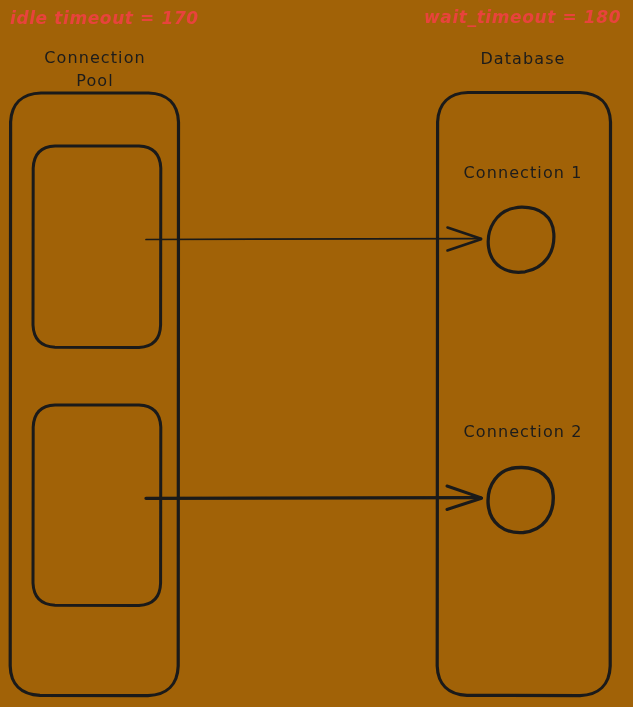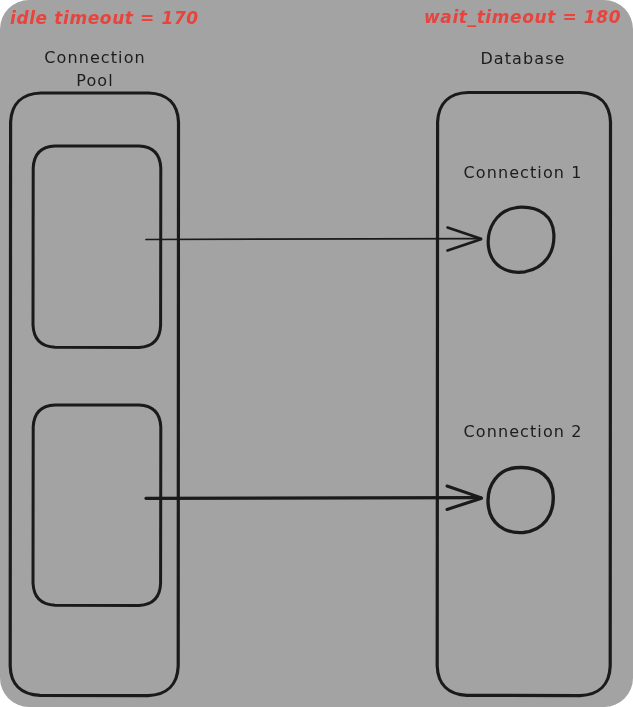--- a/index.html
+++ b/index.html
@@ -8,23 +8,22 @@
     padding: 0;
     background: #ffffff;
   }
   body {
     font-family: "DejaVu Sans", sans-serif;
   }
   #canvas-wrap {
     position: relative;
     width: 633px;
     height: 707px;
-    background: #a3a3a3;
+    background: #a16207;
     overflow: hidden;
-    border-radius: 29px;
   }
   #diagram-svg {
     position: absolute;
     top: 0;
     left: 0;
     width: 633px;
     height: 707px;
     display: block;
   }
   .hand-text {

